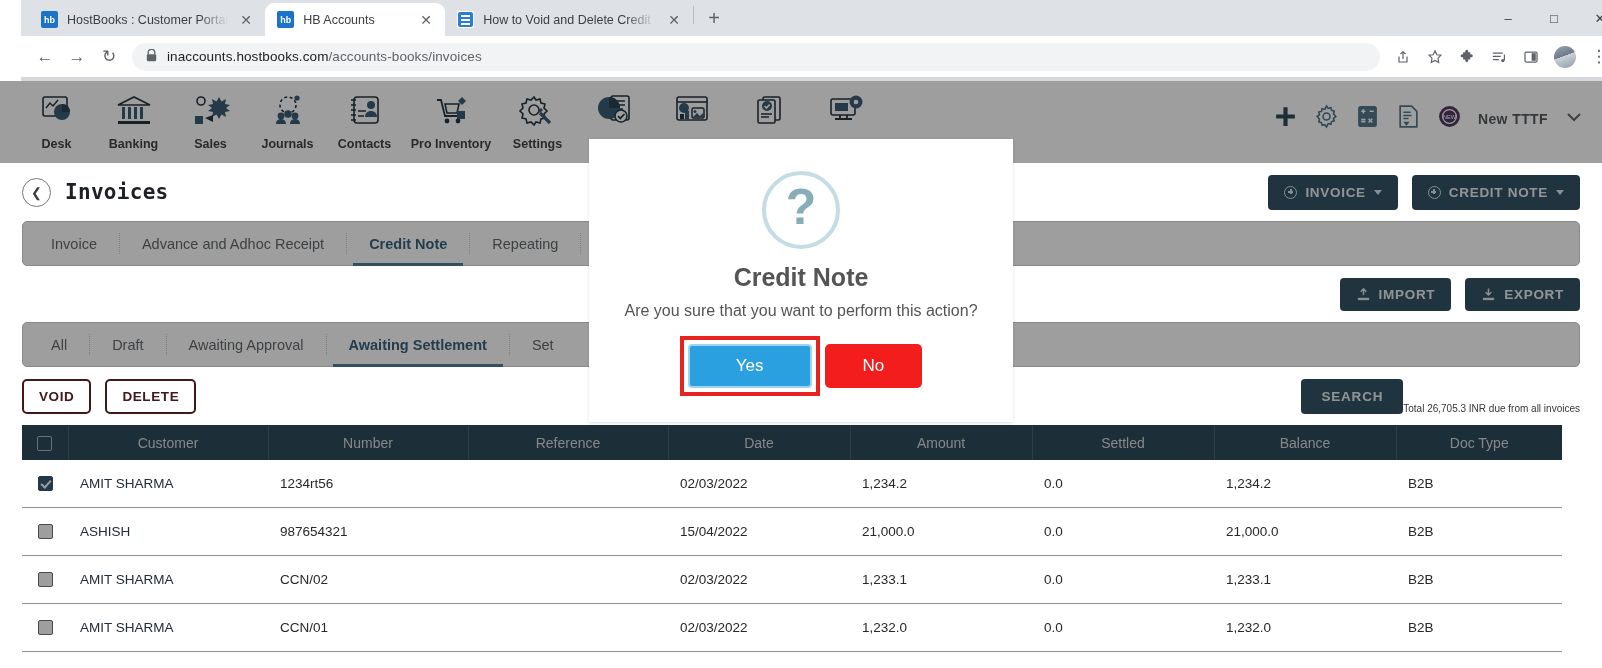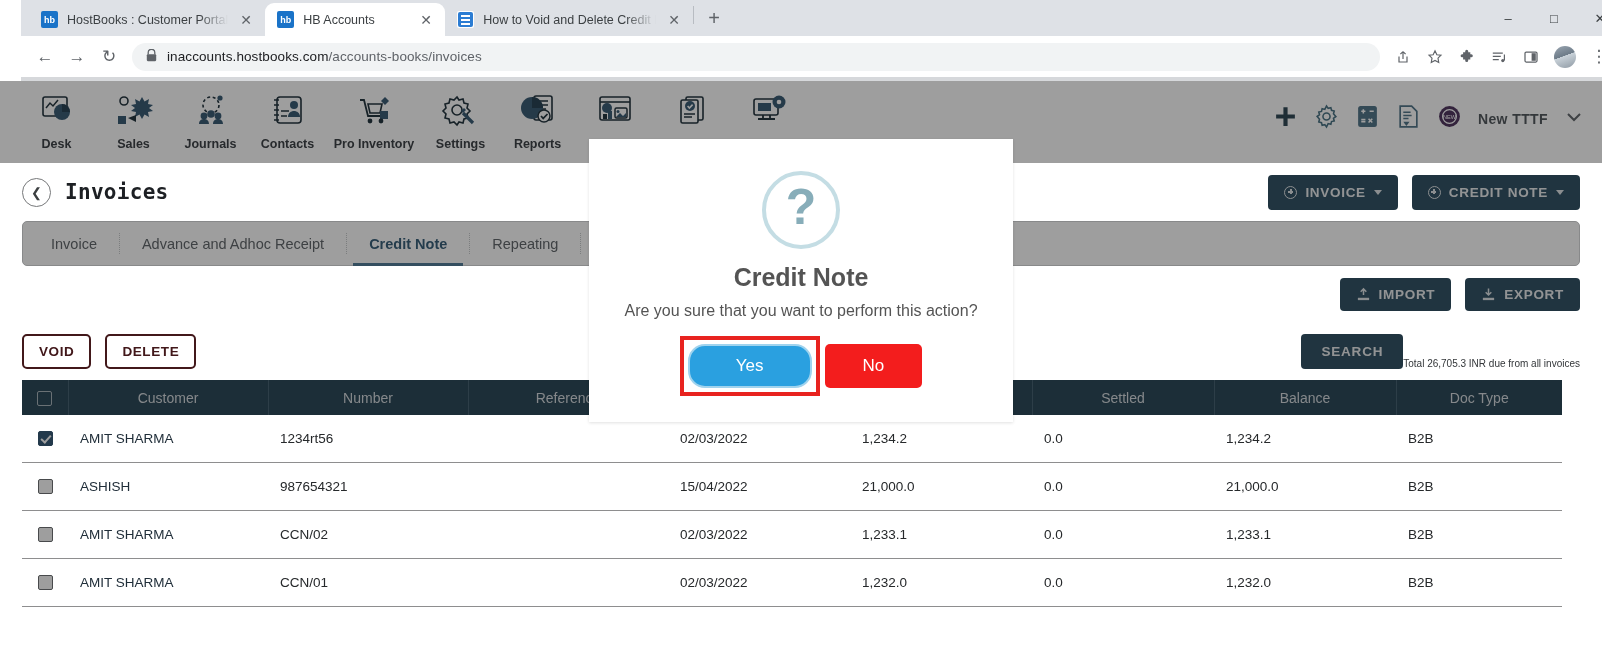--- a/index.html
+++ b/index.html
@@ -255,21 +255,21 @@
   }
   #modal-msg { font-size: 16px; color: #545454; margin-bottom: 16px; }
   #modal-btns {
     display: flex; justify-content: center; align-items: center; gap: 0;
   }
   #yes-highlight {
     border: 4px solid #e8231f; background: #ffffff; padding: 4px;
     display: inline-block; position: relative; z-index: 2;
   }
   #btn-yes {
-    background: #2aa0e0; border: 2px solid #9fd3ee; border-radius: 17px;
+    background: #2aa0e0; border: 2px solid #9fd3ee; border-radius: 4px;
     color: #ffffff; font-size: 17px; padding: 10px 46px;
   }
   #btn-no {
     background: #f31d1d; border: none; border-radius: 5px; color: #ffffff;
     font-size: 17px; padding: 12px 38px; margin-left: 5px;
   }
 </style>
 </head>
 <body>
 
@@ -368,20 +368,33 @@
           <svg width="40" height="38" viewBox="0 0 40 38">
               <rect x="6" y="3" width="24" height="19" rx="2" fill="none" stroke="#123a52" stroke-width="1.6"></rect>
               <path d="M9 14l4-5 3 3 5-6" fill="none" stroke="#123a52" stroke-width="1.5"></path>
               <circle cx="25" cy="18" r="8" fill="#1565a0"></circle>
               <path d="M25 10v8h8a8 8 0 00-8-8z" fill="#0d4a73"></path>
             </svg>
         </span>
         <span class="nav-label">Desk</span>
       </div>
 
+      <div class="nav-item">
+        <span class="nav-glyph">
+          <svg width="40" height="38" viewBox="0 0 40 38">
+              <path d="M4 11L20 3l16 8H4z" fill="none" stroke="#123a52" stroke-width="1.6"></path>
+              <rect x="8" y="13" width="3" height="12" fill="#1565a0"></rect>
+              <rect x="14" y="13" width="3" height="12" fill="#1565a0"></rect>
+              <rect x="20" y="13" width="3" height="12" fill="#1565a0"></rect>
+              <rect x="26" y="13" width="3" height="12" fill="#1565a0"></rect>
+              <rect x="4" y="27" width="32" height="3" fill="#123a52"></rect>
+            </svg>
+        </span>
+        <span class="nav-label">Banking</span>
+      </div>
 
       <div class="nav-item">
         <span class="nav-glyph">
           <svg width="40" height="38" viewBox="0 0 40 38">
               <circle cx="10" cy="7" r="4" fill="none" stroke="#123a52" stroke-width="1.6"></circle>
               <path d="M28 3l2.5 4.5L35 5l-1 5 5 1-4 3 4 3-5 1 1 5-4.5-2.5L28 25l-2.5-4.5L21 23l1-5-5-1 4-3-4-3 5-1-1-5 4.5 2.5z" fill="#1565a0"></path>
               <rect x="4" y="22" width="8" height="8" fill="#1565a0"></rect>
               <path d="M14 24l8 4v-7z" fill="#123a52"></path>
             </svg>
         </span>
@@ -580,20 +593,31 @@
         </button>
         <button class="btn-primary btn-ie">
           <svg width="15" height="15" viewBox="0 0 16 16">
               <path d="M8 1.5v7M5 5.5l3 3 3-3" fill="none" stroke="#dce6ec" stroke-width="1.6"></path>
               <path d="M2 11.5h12v2.5H2z" fill="#dce6ec"></path>
             </svg>
           <span>EXPORT</span>
         </button>
       </div>
 
+      <div id="filter-card">
+        <div class="app-tab">All</div>
+        <div class="tab-divider"></div>
+        <div class="app-tab">Draft</div>
+        <div class="tab-divider"></div>
+        <div class="app-tab">Awaiting Approval</div>
+        <div class="tab-divider"></div>
+        <div class="app-tab active">Awaiting Settlement</div>
+        <div class="tab-divider"></div>
+        <div class="app-tab">Set</div>
+      </div>
 
       <div id="bulk-row">
         <button class="btn-danger">VOID</button>
         <button class="btn-danger">DELETE</button>
         <div id="search-wrap">
           <button id="btn-search">SEARCH</button>
           <div id="total-due">Total 26,705.3 INR due from all invoices</div>
         </div>
       </div>
 

